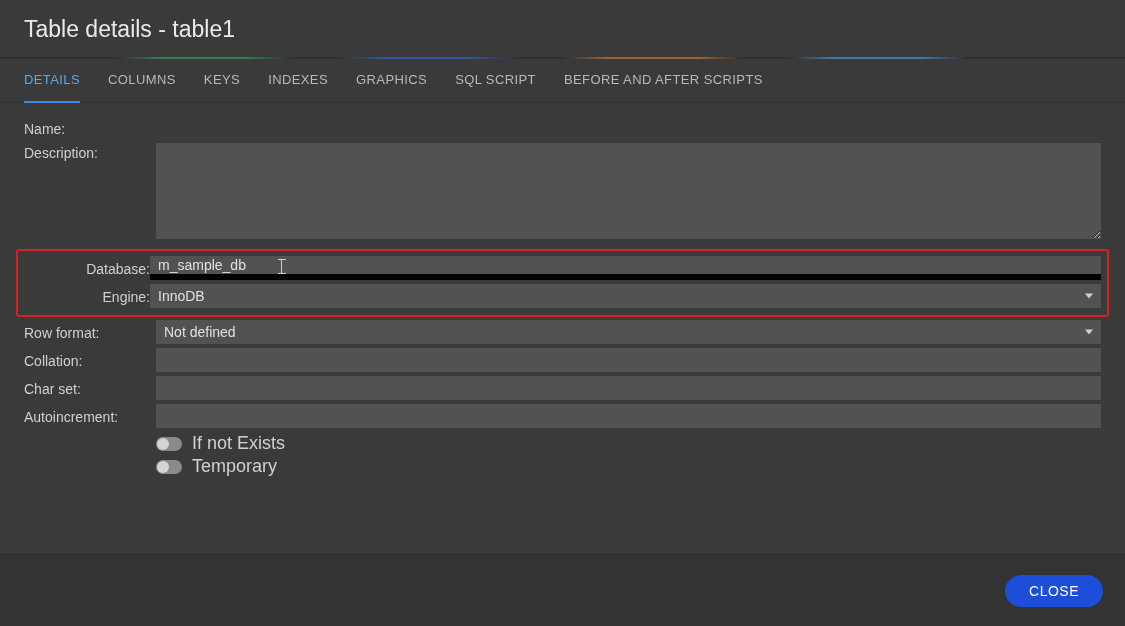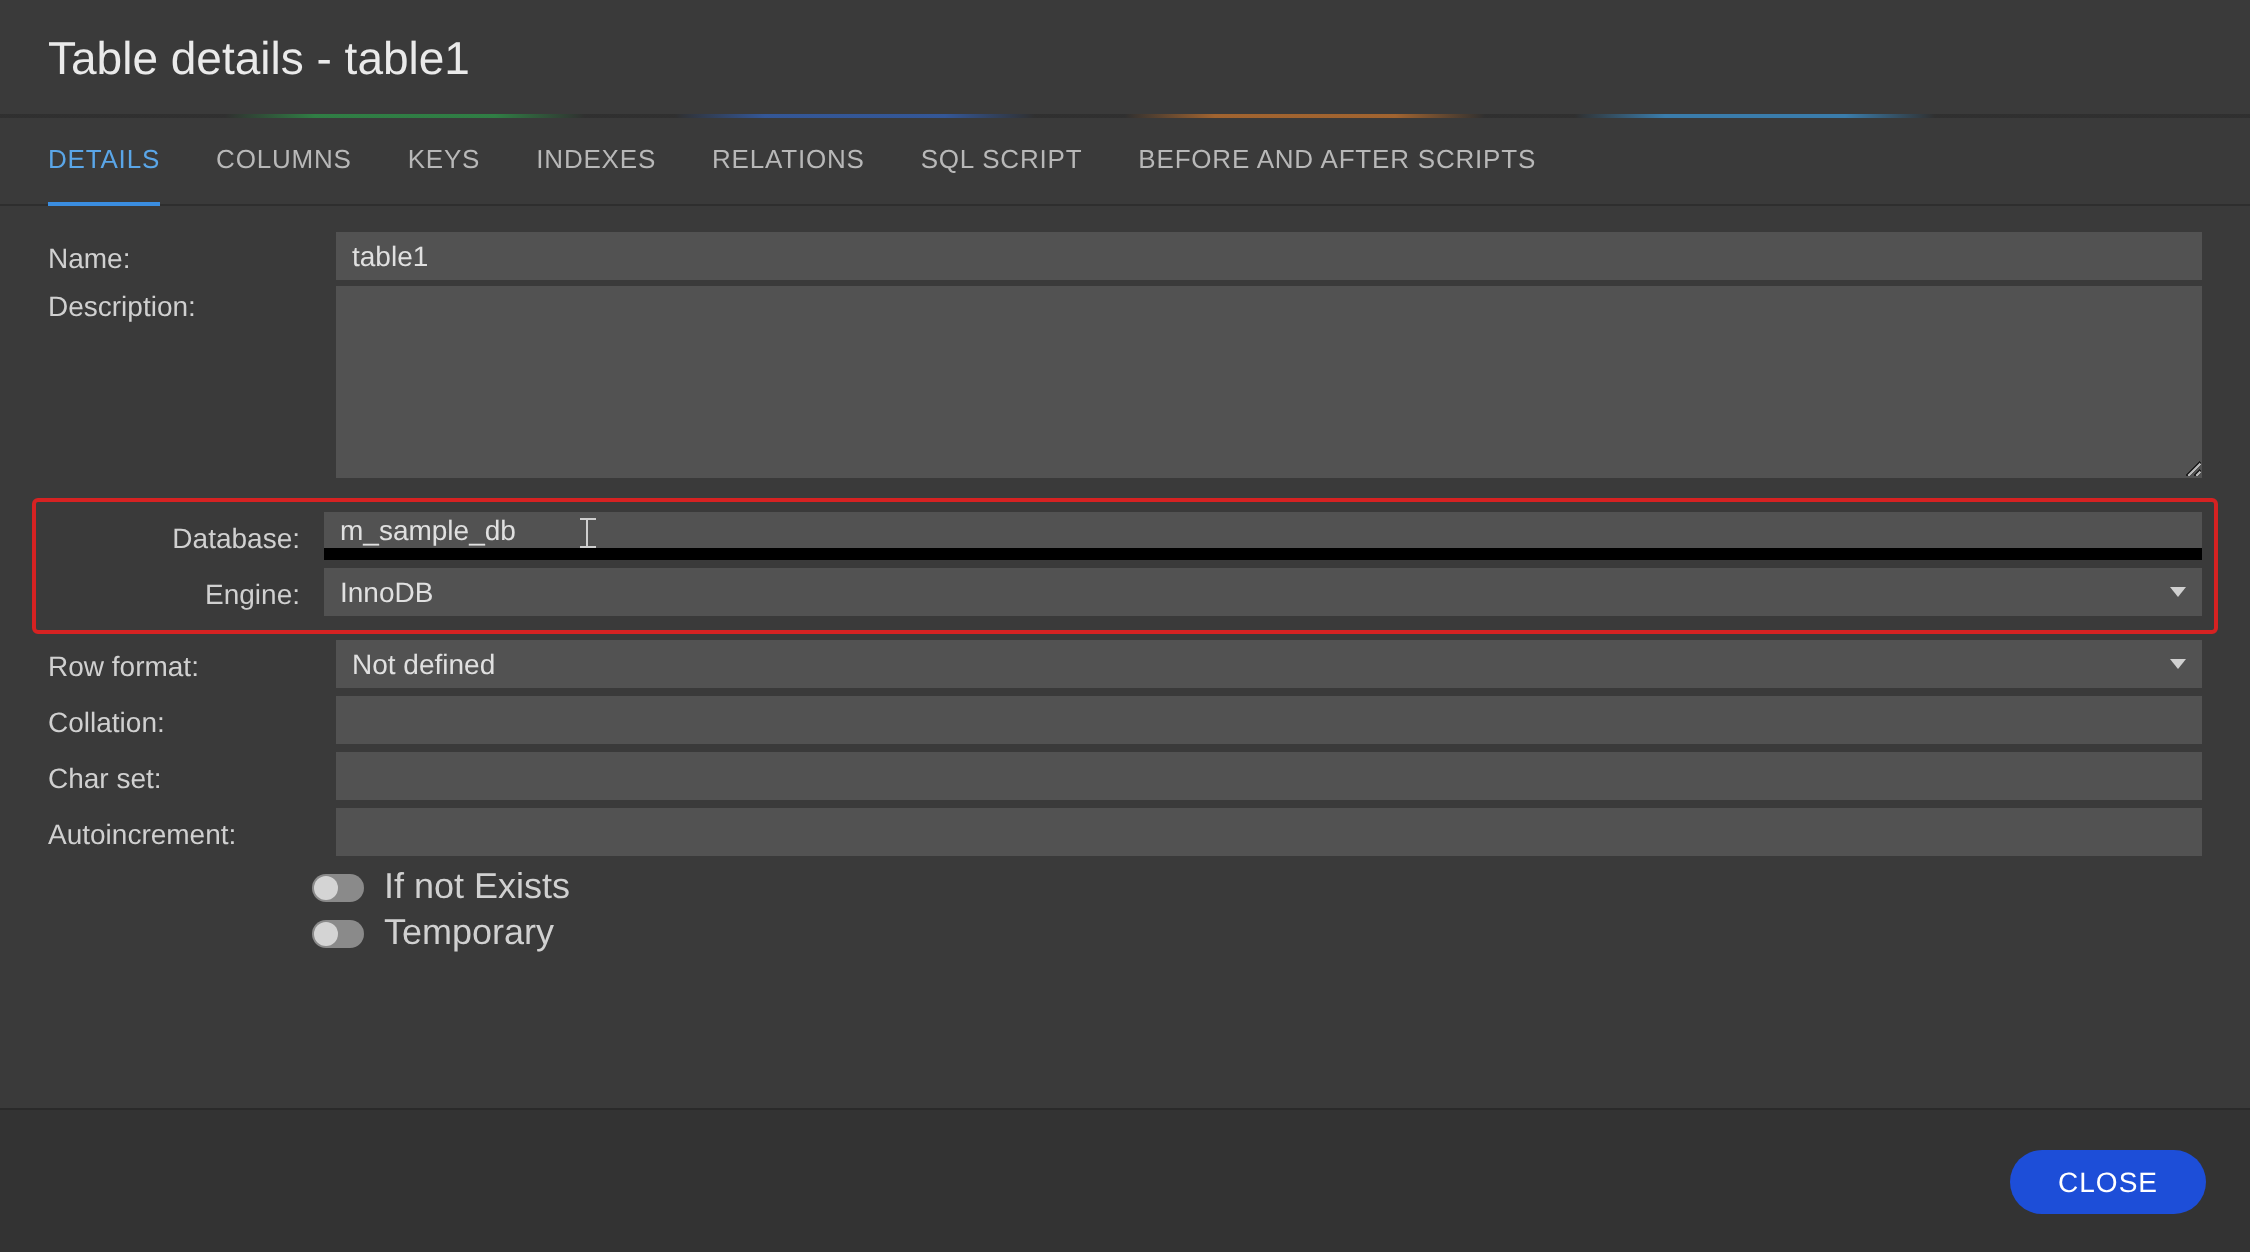--- a/index.html
+++ b/index.html
@@ -62,21 +62,20 @@
   }
   .form {
     padding: 12px 24px 0 24px;
     flex: 1;
   }
   .row {
     display: flex;
     align-items: center;
     margin-bottom: 2px;
     min-height: 26px;
-    gap: 12px;
   }
   .row.tall { align-items: flex-start; }
   .label {
     width: 132px;
     flex-shrink: 0;
     color: #d0d0d0;
     font-size: 14px;
     padding-top: 2px;
   }
   .field {
@@ -193,30 +192,29 @@
 <div class="dialog">
 
   <div class="title">Table details - table1</div>
   <div class="rainbow"></div>
 
   <div class="tabs">
     <div class="tab active">DETAILS</div>
     <div class="tab">COLUMNS</div>
     <div class="tab">KEYS</div>
     <div class="tab">INDEXES</div>
-    <div class="tab">RELATIONS</div>
+    <div class="tab">GRAPHICS</div>
     <div class="tab">SQL SCRIPT</div>
     <div class="tab">BEFORE AND AFTER SCRIPTS</div>
   </div>
 
   <div class="form">
 
     <div class="row">
       <div class="label">Name:</div>
-      <input class="field" value="table1" style="">
     </div>
 
     <div class="row tall">
       <div class="label">Description:</div>
       <textarea class="field" style=""></textarea>
     </div>
 
     <div class="highlight-box">
       <div class="row">
         <div class="label">Database:</div>

